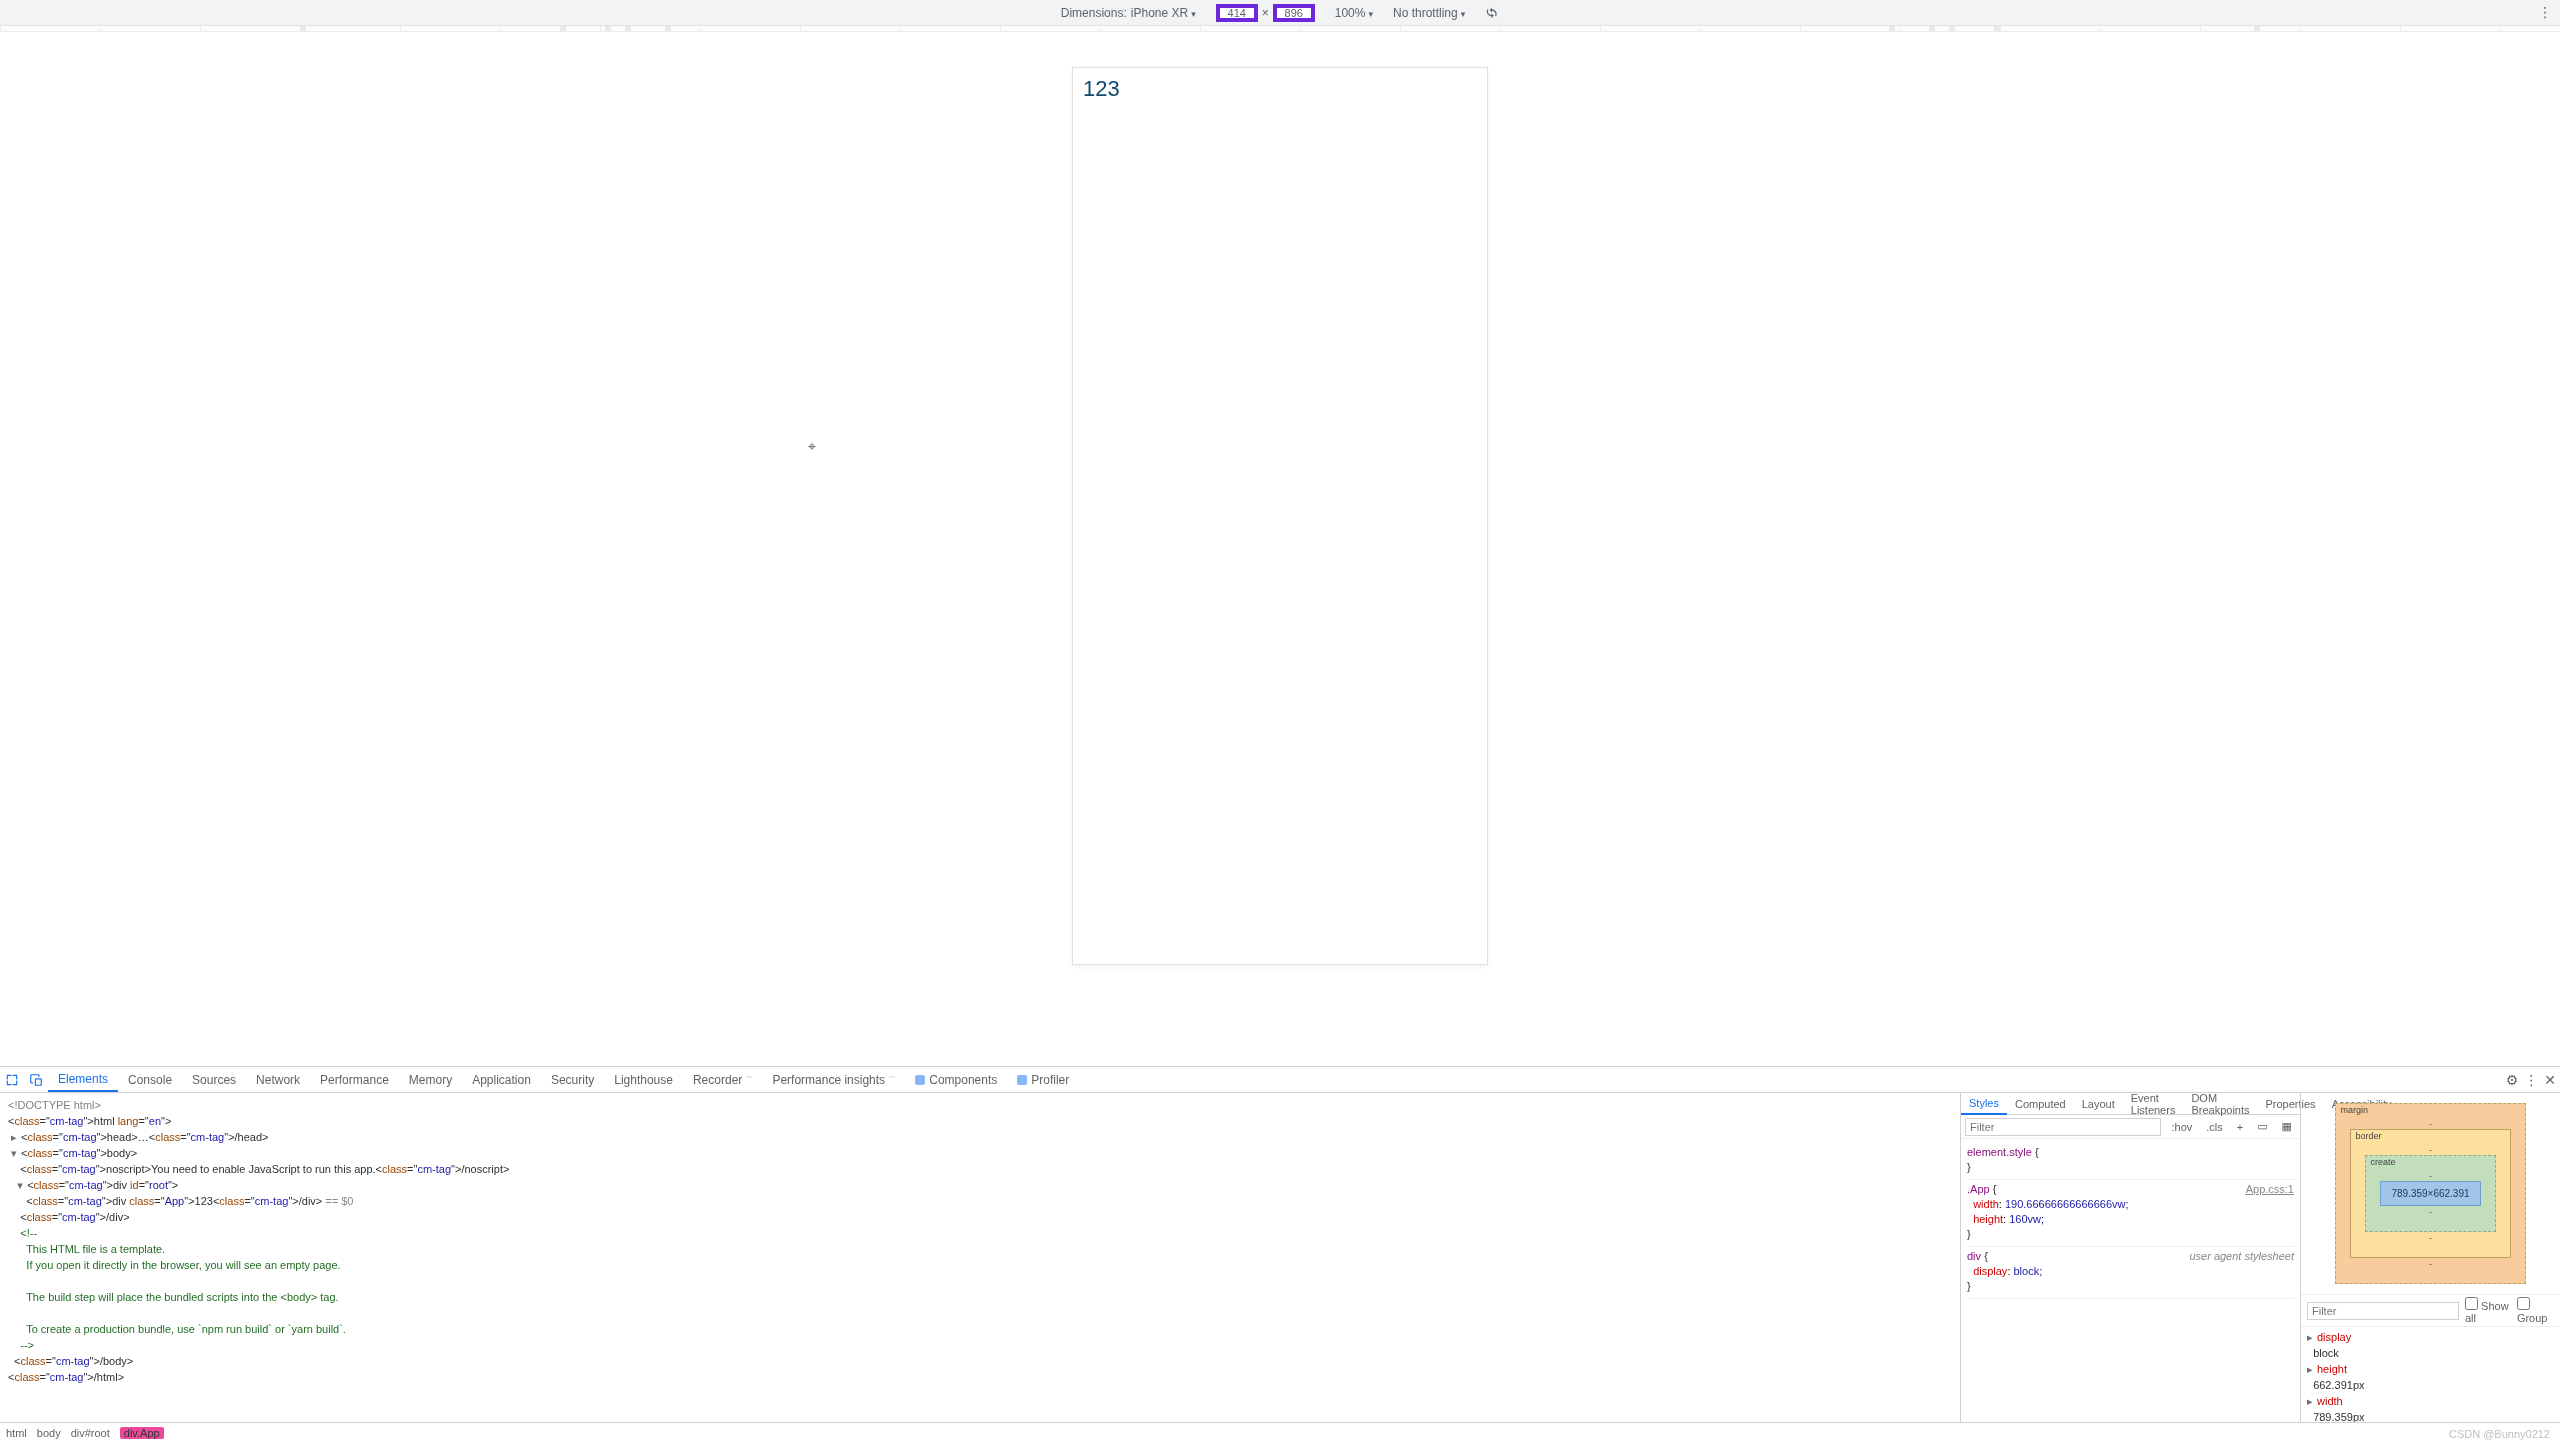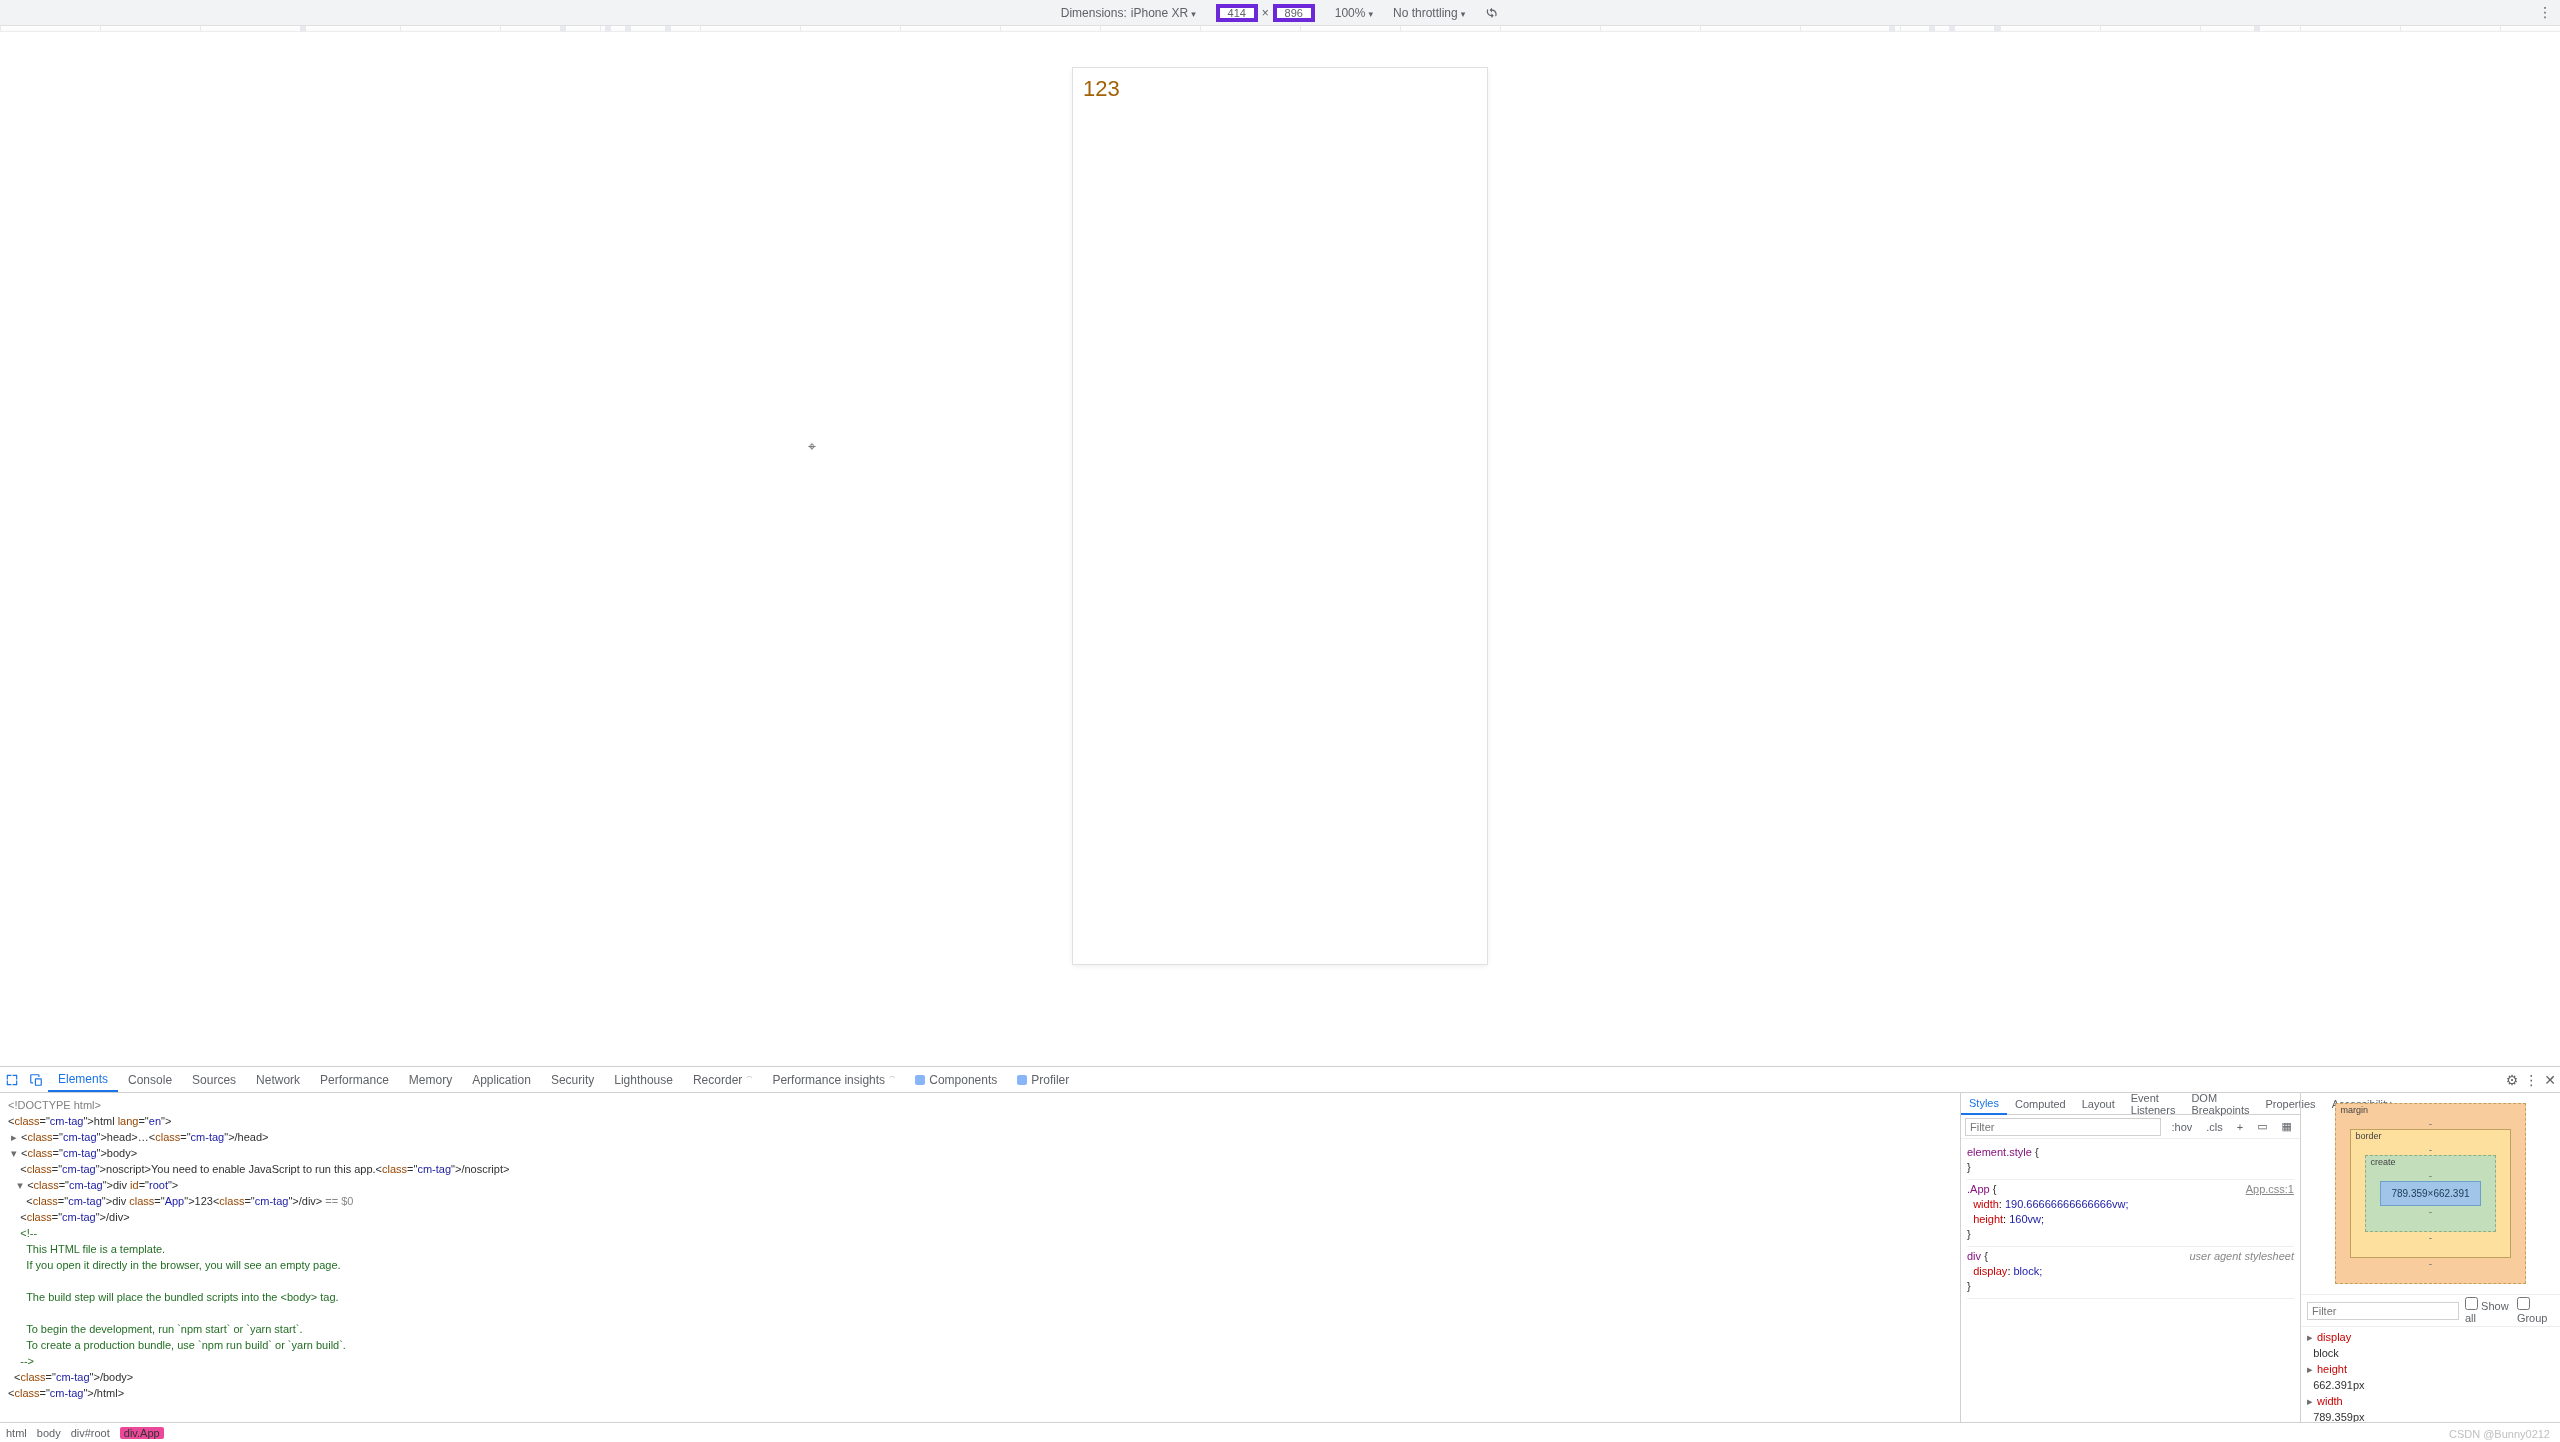--- a/index.html
+++ b/index.html
@@ -17,21 +17,21 @@
 .device-ruler::before { content:""; position:absolute; inset:0; background-image:repeating-linear-gradient(to right,#d0d0d0 0 1px,transparent 1px 100px); opacity:.4; }
 
 .bp-bar { position:absolute; top:26px; height:6px; background:#e8eaed; }
 .bp1{left:560px;width:6px;} .bp2{left:605px;width:6px;} .bp3{left:625px;width:6px;} .bp4{left:665px;width:6px;}
 .bp5{right:560px;width:6px;} .bp6{right:605px;width:6px;} .bp7{right:625px;width:6px;} .bp8{right:665px;width:6px;}
 .bp9{right:300px;width:6px;} .bpa{left:300px;width:6px;}
 
 
 .stage { position:absolute; top:32px; left:0; right:0; bottom:calc(100% - 1066px); }
 .device-frame { position:absolute; left:50%; top:36px; transform:translateX(-50%); width:414px; height:896px; background:#fff; box-shadow:0 0 0 1px #e0e0e0, 0 2px 6px rgba(0,0,0,.08); }
-.device-frame .app-content { font-size:22px; color:#a16207; padding:8px 10px; }
+.device-frame .app-content { font-size:22px; color:#0c4a6e; padding:8px 10px; }
 
 .cursor { position:absolute; left:808px; top:438px; font-size:14px; color:#666; pointer-events:none; }
 
 
 .devtools { position:absolute; left:0; right:0; bottom:0; height:376px; background:#fff; border-top:1px solid #cfcfcf; display:flex; flex-direction:column; }
 .dt-tabs { height:26px; border-bottom:1px solid #d0d0d0; display:flex; align-items:center; font-size:12px; color:#5f6368; position:relative; }
 .dt-tabs .icon-btn { width:24px; height:24px; display:flex; align-items:center; justify-content:center; cursor:pointer; }
 .dt-tabs .icon-btn svg { width:14px; height:14px; fill:#1a73e8; }
 .dt-tabs .tab { padding:0 10px; height:100%; display:flex; align-items:center; cursor:pointer; gap:4px; }
 .dt-tabs .tab.active { color:#1a73e8; border-bottom:2px solid #1a73e8; margin-bottom:-1px; }
@@ -212,21 +212,20 @@
         <div class="ln">    &lt;<span <span="" class="cm-attr">class</span>="<span class="cm-str">cm-tag</span>"&gt;noscript&gt;<span class="cm-txt">You need to enable JavaScript to run this app.</span>&lt;<span <span="" class="cm-attr">class</span>="<span class="cm-str">cm-tag</span>"&gt;/noscript&gt;</div>
         <div class="ln">   <span class="tri">▾</span>&lt;<span <span="" class="cm-attr">class</span>="<span class="cm-str">cm-tag</span>"&gt;div <span class="cm-attr">id</span>="<span class="cm-str">root</span>"&gt;</div>
         <div class="ln sel-line">      &lt;<span <span="" class="cm-attr">class</span>="<span class="cm-str">cm-tag</span>"&gt;div <span class="cm-attr">class</span>="<span class="cm-str">App</span>"&gt;123&lt;<span <span="" class="cm-attr">class</span>="<span class="cm-str">cm-tag</span>"&gt;/div&gt;<span class="el-eq"> == $0</span></div>
         <div class="ln">    &lt;<span <span="" class="cm-attr">class</span>="<span class="cm-str">cm-tag</span>"&gt;/div&gt;</div>
         <div class="ln">    <span class="cm-com">&lt;!--</span></div>
         <div class="ln">      <span class="cm-com">This HTML file is a template.</span></div>
         <div class="ln">      <span class="cm-com">If you open it directly in the browser, you will see an empty page.</span></div>
         <div class="ln">      <span class="cm-com"></span></div>
         <div class="ln">      <span class="cm-com">The build step will place the bundled scripts into the &lt;body&gt; tag.</span></div>
         <div class="ln">      <span class="cm-com"></span></div>
-        <div class="ln">      <span class="cm-com">To begin the development, run `npm start` or `yarn start`.</span></div>
         <div class="ln">      <span class="cm-com">To create a production bundle, use `npm run build` or `yarn build`.</span></div>
         <div class="ln">    <span class="cm-com">--&gt;</span></div>
         <div class="ln">  &lt;<span <span="" class="cm-attr">class</span>="<span class="cm-str">cm-tag</span>"&gt;/body&gt;</div>
         <div class="ln">&lt;<span <span="" class="cm-attr">class</span>="<span class="cm-str">cm-tag</span>"&gt;/html&gt;</div>
       </div>
 
     <div class="styles-wrap">
       <div class="styles-tabs" id="sideTabs">
           <div class="stab active">Styles</div>
           <div class="stab">Computed</div>

